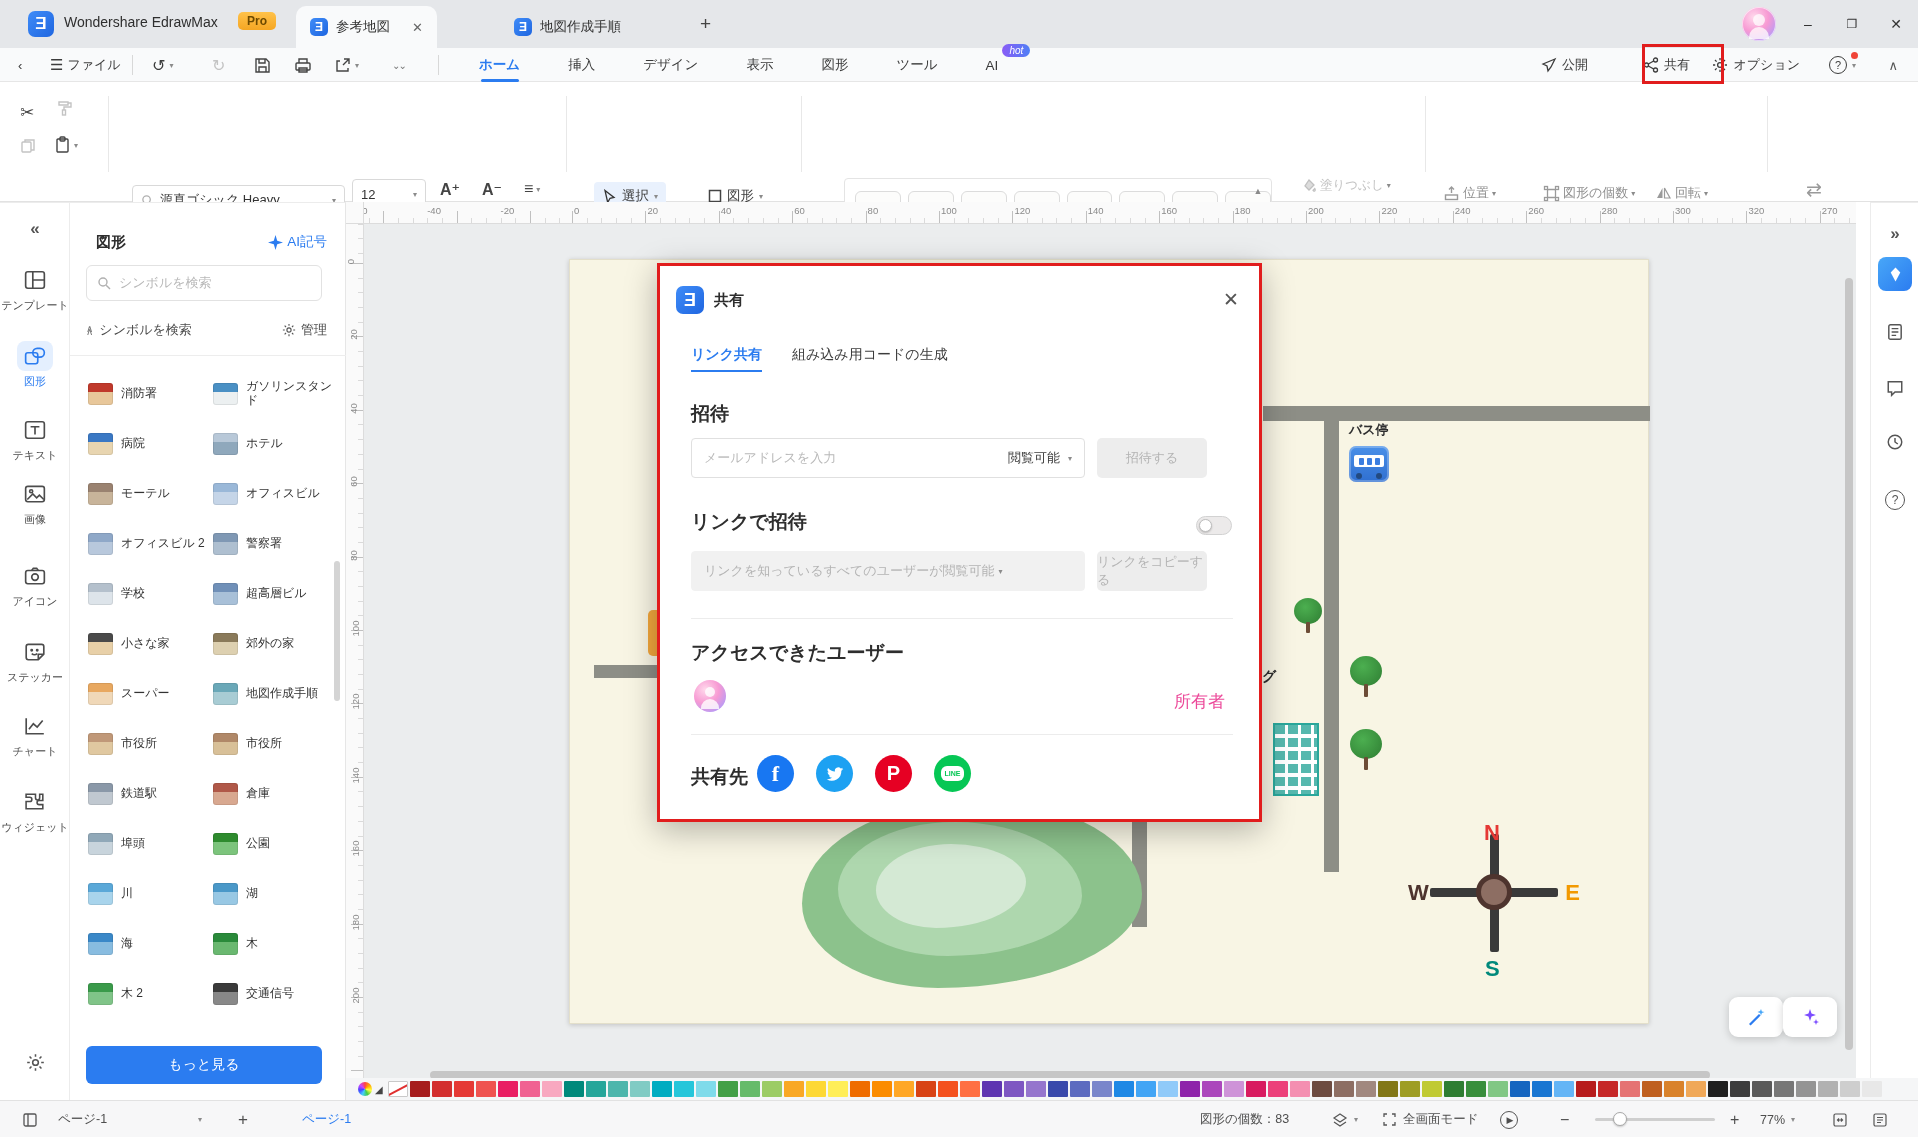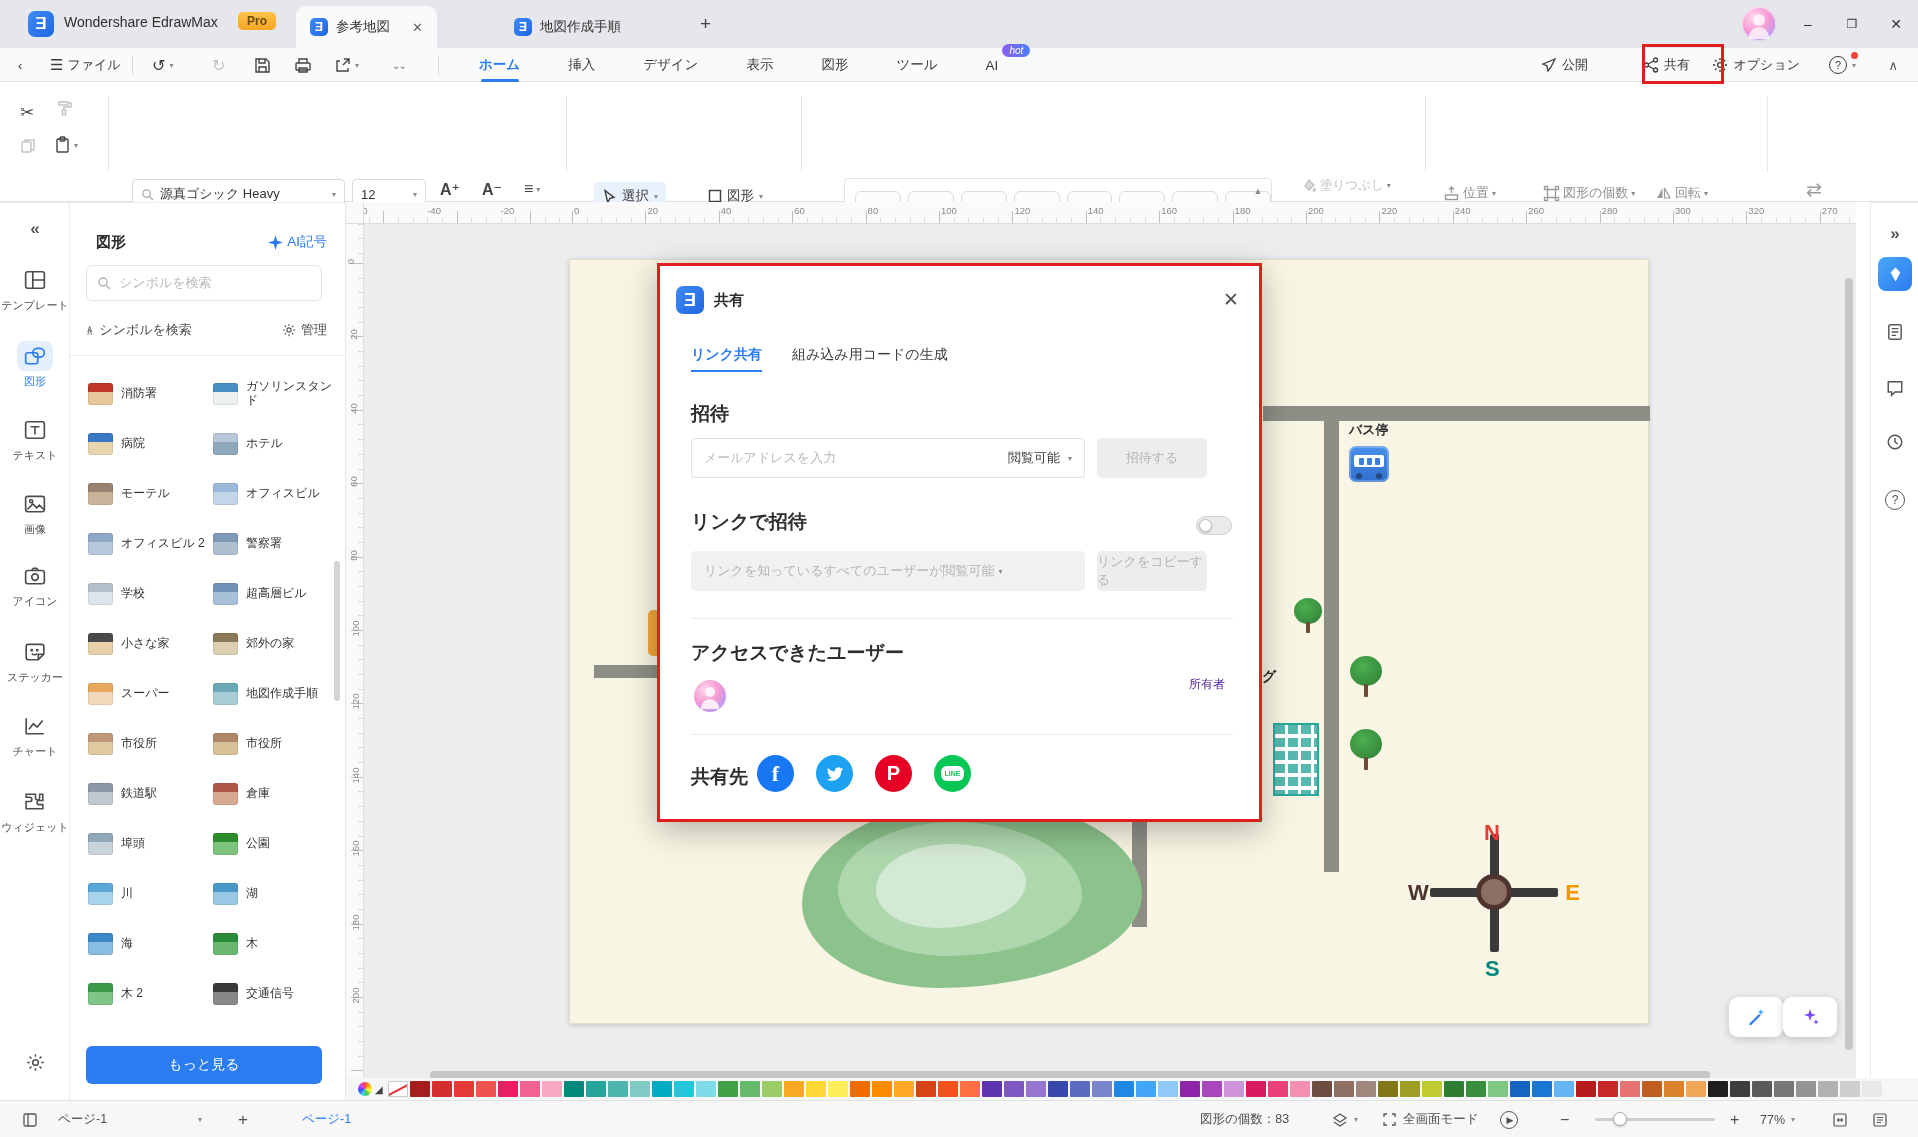--- a/index.html
+++ b/index.html
@@ -126,21 +126,21 @@
   .dlg-input{position:absolute;left:31px;width:394px;height:40px;border:1px solid #e0e0e0;border-radius:4px;display:flex;align-items:center;padding:0 12px;font-size:13px;color:#b9b9b9;background:#fff;}
   .dlg-input .perm{margin-left:auto;color:#3c3c3c;display:flex;align-items:center;gap:8px;}
   .dlg-btn{position:absolute;left:437px;width:110px;height:40px;background:#ededed;border-radius:5px;color:#b4b4b4;font-size:13px;display:flex;align-items:center;justify-content:center;}
   .dlg-input.disabled{background:#f1f1f1;border-color:#f1f1f1;color:#b4b4b4;text-align:center;}
   #dlg-toggle{position:absolute;left:536px;top:250px;width:36px;height:19px;border-radius:10px;background:#eceaea;border:1px solid #d2d2d2;}
   #dlg-toggle .knob{position:absolute;left:2px;top:2px;width:13px;height:13px;border-radius:50%;background:#fff;border:1px solid #bdbdbd;box-shadow:0 1px 2px rgba(0,0,0,.2);}
   .dlg-div{position:absolute;left:31px;width:542px;height:1px;background:#ececec;}
   #dlg-avatar{position:absolute;left:34px;top:414px;width:32px;height:32px;border-radius:50%;background:radial-gradient(circle at 35% 30%,#ffd9ec,#f79ad3 45%,#b89af5 80%);}
   #dlg-avatar:after{content:"";position:absolute;left:11px;top:7px;width:10px;height:10px;border-radius:50%;background:rgba(255,255,255,.8);}
   #dlg-avatar:before{content:"";position:absolute;left:7px;top:19px;width:18px;height:10px;border-radius:9px 9px 0 0;background:rgba(255,255,255,.8);}
-  #dlg-owner{position:absolute;right:34px;top:410px;font-size:12px;color:#4c1d95;}
+  #dlg-owner{position:absolute;right:34px;top:424px;font-size:17px;color:#ec4899;}
   .soc{position:absolute;top:489px;width:37px;height:37px;border-radius:50%;display:flex;align-items:center;justify-content:center;color:#fff;font-weight:bold;}
 
   
   #palettebar{left:346px;top:1078px;width:1572px;height:22px;background:#f5f6f7;display:flex;align-items:center;}
   #pal-wheel{width:14px;height:14px;border-radius:50%;margin-left:12px;background:conic-gradient(#f44,#fa0,#ff4,#4c4,#4cf,#44f,#c4f,#f44);}
   #pal-pen{margin:0 5px 0 3px;font-size:10px;color:#444;}
   #palette-swatches{display:flex;gap:2px;align-items:center;}
   .sw{width:20px;height:16px;border-radius:1px;}
   .sw-none{background:#fff;border:1px solid #c9c9c9;position:relative;overflow:hidden;}
   .sw-none:after{content:"";position:absolute;left:-4px;top:6px;width:30px;height:2px;background:#e03030;transform:rotate(-28deg);}
@@ -267,21 +267,21 @@
     </div>
     <div class="rbtn" style="left:54px;top:54px;">
       <svg width="17" height="18" viewBox="0 0 17 18" fill="none" stroke="#444" stroke-width="1.4">
           <rect x="3" y="3" width="11" height="13" rx="1"></rect>
           <rect x="6" y="1" width="5" height="4" rx="1"></rect>
         </svg>
       <span class="caret">▾</span>
     </div>
     <div class="rdiv" style="left:108px;"></div>
 
-    <div class="inputbox" style="left:132px;top:97px;width:213px;height:30px;">
+    <div class="inputbox" style="left:132px;top:103px;width:213px;height:30px;">
       <svg width="13" height="13" viewBox="0 0 14 14" fill="none" stroke="#b0b0b0" stroke-width="1.4">
           <circle cx="6" cy="6" r="4"></circle>
           <path d="M9.2 9.2L13 13"></path>
         </svg>
       <span>源真ゴシック Heavy</span>
         <span class="caret" style="margin-left:auto;">▾</span>
     </div>
     <div class="inputbox" style="left:352px;top:97px;width:74px;height:30px;">
       <span>12</span>
         <span class="caret" style="margin-left:auto;">▾</span>
@@ -475,21 +475,21 @@
         </div>
         <div class="railitem" style="top: 212px;">
           <span class="ricon">
             <svg width="22" height="20" viewBox="0 0 20 18" fill="none" stroke="#4c4c4c" stroke-width="1.5">
               <rect x="1.5" y="1.5" width="17" height="15" rx="2"></rect>
               <path d="M6 6h8M10 6v7"></path>
             </svg>
           </span>
           <span>テキスト</span>
         </div>
-        <div class="railitem" style="top: 286px;">
+        <div class="railitem" style="top: 276px;">
           <span class="ricon">
             <svg width="22" height="20" viewBox="0 0 20 18" fill="none" stroke="#4c4c4c" stroke-width="1.5">
               <rect x="1.5" y="2" width="17" height="14" rx="2"></rect>
               <circle cx="6.5" cy="6.5" r="1.4"></circle>
               <path d="M3 14l5-5 3.5 3.5L14 10l4 4"></path>
             </svg>
           </span>
           <span>画像</span>
         </div>
         <div class="railitem" style="top: 358px;">

